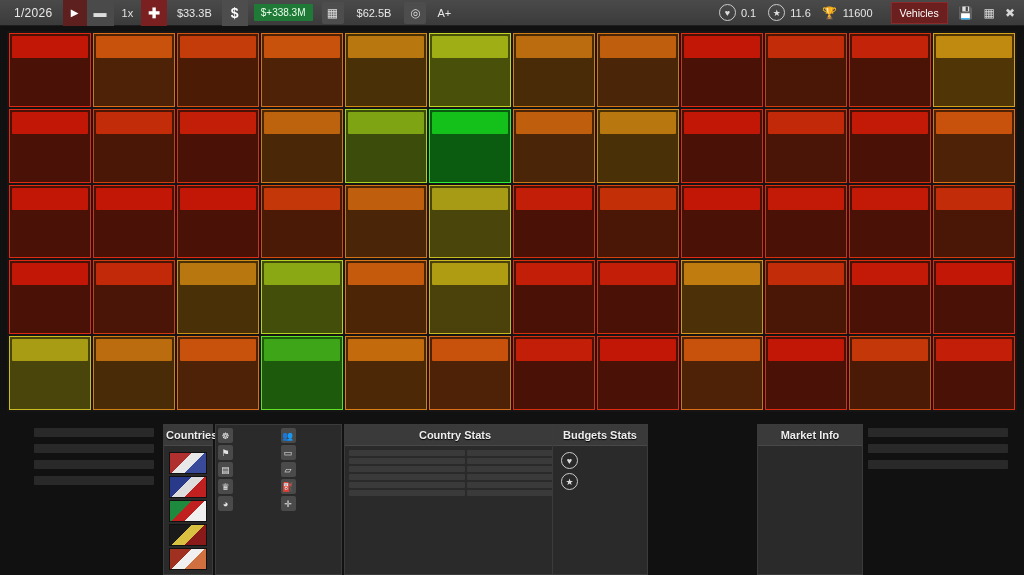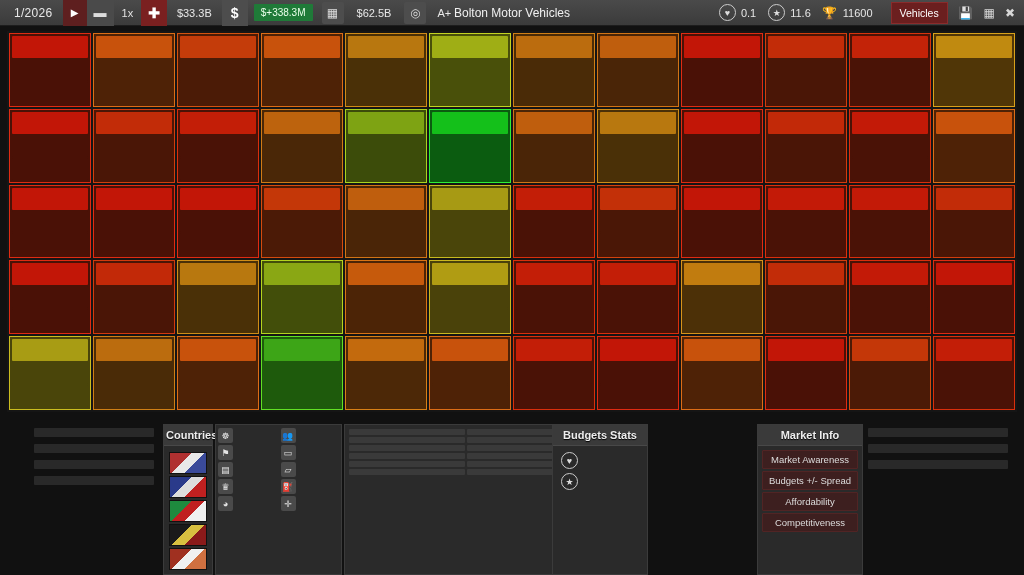--- a/index.html
+++ b/index.html
@@ -160,21 +160,20 @@
     <div class="tb-btn tb-minus">▬</div>
     <div class="tb-speed">1x</div>
     <div class="tb-btn tb-plus">✚</div>
     <div class="tb-cash">$33.3B</div>
     <div class="tb-dollar">$</div>
     <div class="tb-green">$+338.3M</div>
     <div class="tb-iconbox">▦</div>
     <div class="tb-cash">$62.5B</div>
     <div class="tb-iconbox">◎</div>
     <div class="tb-pad">A+</div>
-    <div class="tb-title">Bolton Motor Vehicles</div>
     <div class="tb-right">
       <div class="tb-circ">♥</div>
       <div class="tb-val">0.1</div>
       <div class="tb-circ">★</div>
       <div class="tb-val">11.6</div>
       <div class="tb-trophy">🏆</div>
       <div class="tb-val">11600</div>
       <div class="tb-markets">Vehicles</div>
       <div class="tb-win">💾</div>
       <div class="tb-win">▦</div>
@@ -549,20 +548,21 @@
             <span class="taste-val"></span>
           </div>
           <div class="taste-item">
             <span class="taste-ico">✛</span>
             <span class="taste-val"></span>
           </div>
         </div>
     </div>
 
     <div class="panel" id="p-cstats">
+      <div class="panel-hdr">Country Stats</div>
       <div class="panel-body" id="cstats-body">
           <div class="srow">
             <div class="scell lbl"></div>
             <div class="scell v"></div>
           </div>
           <div class="srow">
             <div class="scell lbl"></div>
             <div class="scell v"></div>
           </div>
           <div class="srow">
@@ -594,22 +594,16 @@
           <div class="cs-row">
             <span class="cs-ico">★</span>
             <span class="cs-val"></span>
           </div>
         </div>
     </div>
 
 
     <div class="panel" id="p-minfo">
       <div class="panel-hdr">Market Info</div>
-      <div class="panel-body" id="minfo-body">
-          <div class="mi-item">Market Awareness</div>
-          <div class="mi-item">Budgets +/- Spread</div>
-          <div class="mi-item">Affordability</div>
-          <div class="mi-item">Competitiveness</div>
-        </div>
     </div>
 
   </div>
 </div>
 
 </body></html>

